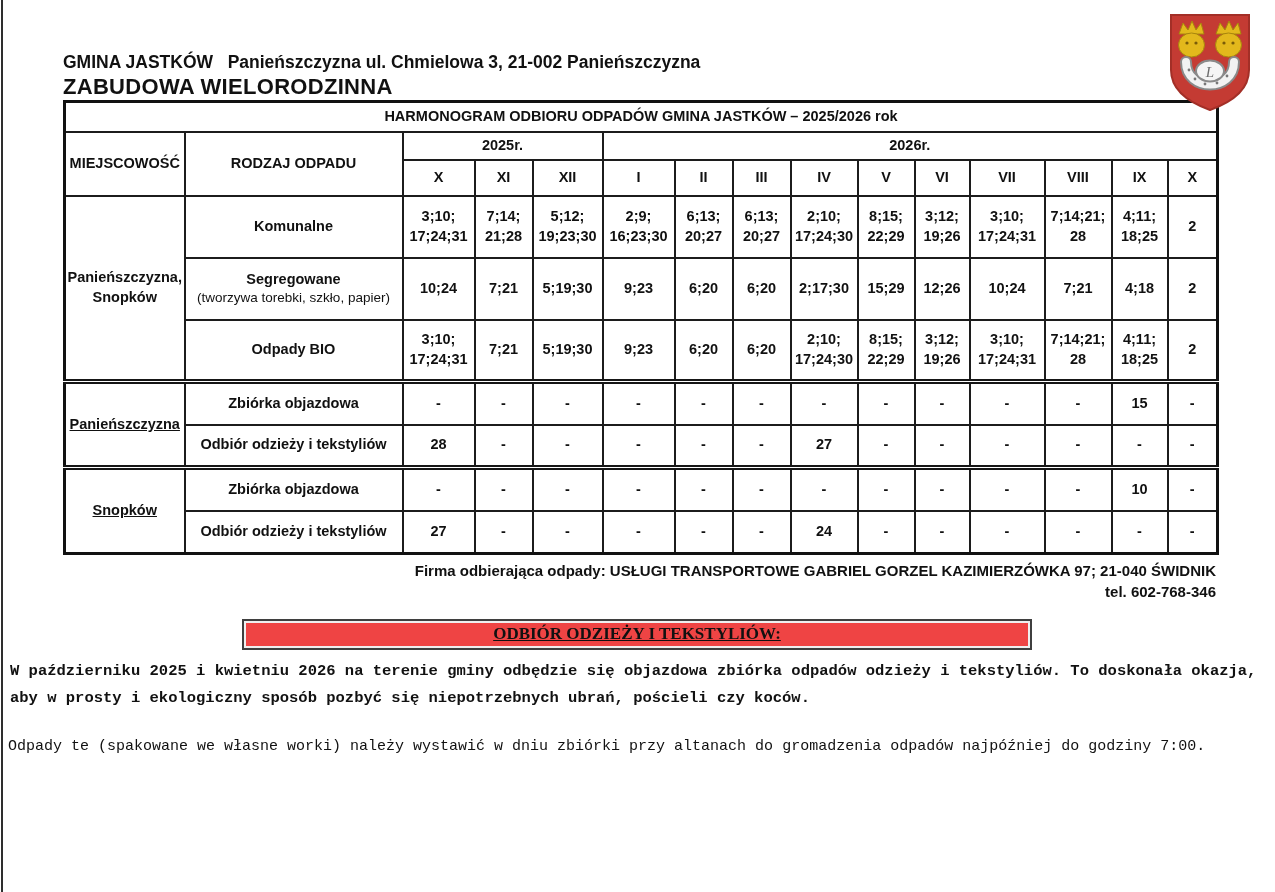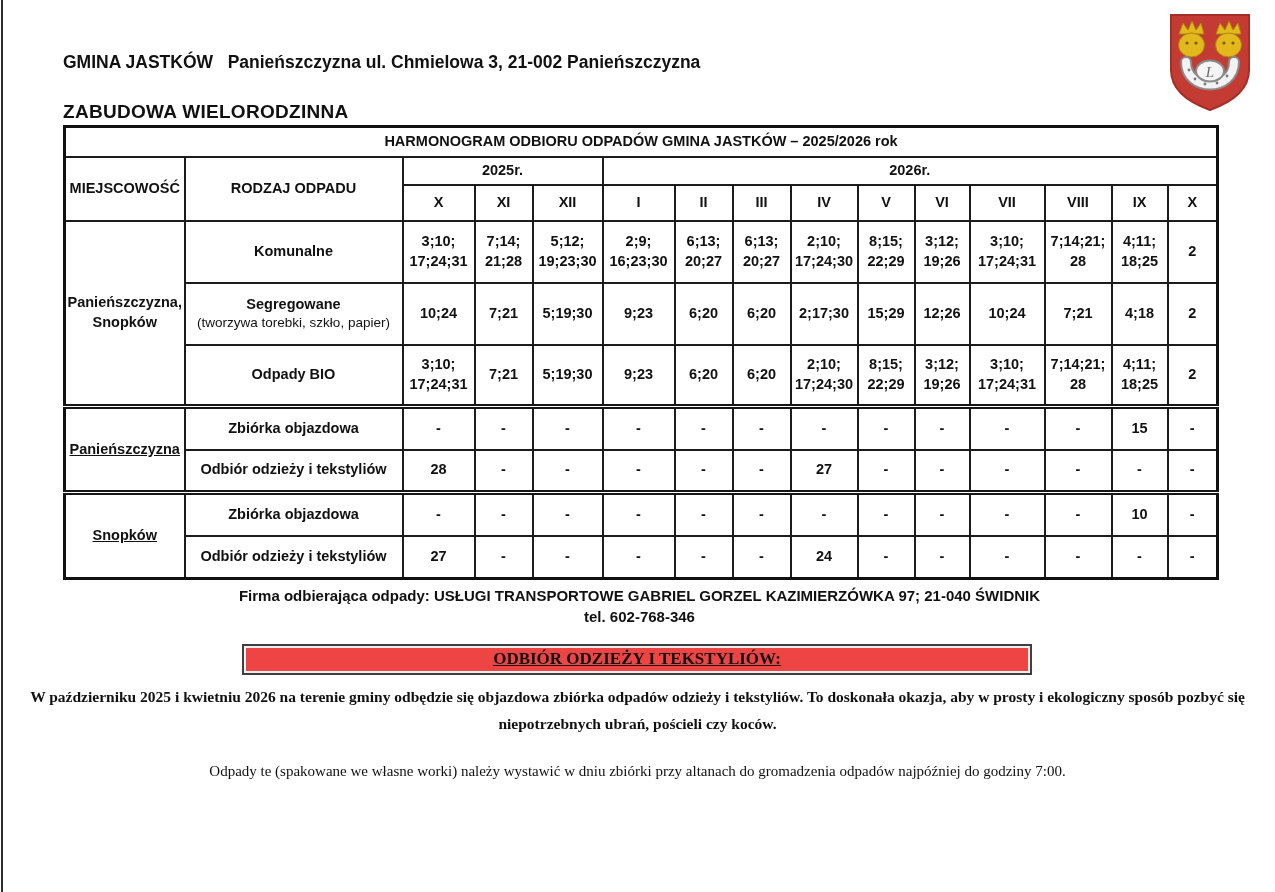--- a/index.html
+++ b/index.html
@@ -17,21 +17,21 @@
   }
   
   .doc-header{
     padding-top:50px;
     margin-left:63px;
     width:1153px;
     font-weight:bold;
   }
   .doc-header .h1{font-size:17.5px;line-height:24px;}
   .doc-header .h2{font-size:17px;line-height:26px;}
-  .doc-header .h3{font-size:19px;line-height:26px;letter-spacing:.3px;margin-top:25px;}
+  .doc-header .h3{font-size:22px;line-height:26px;letter-spacing:.3px;}
   
   .coa{position:absolute;top:12px;left:1167px;width:86px;height:102px;}
   
   table.sched{
     margin-left:63px;
     width:1153px;
     border-collapse:collapse;
     table-layout:fixed;
   }
   table.sched td{
@@ -53,41 +53,41 @@
   td.title-cell{font-size:17px;}
   td.hdr{font-size:15px;}
   td.miejsc{font-size:15px;}
   td.miejsc.und{text-decoration:underline;}
   td.rodzaj{font-size:15px;}
   td.rodzaj .sub{font-weight:normal;font-size:13.5px;line-height:1.25;}
   tr.sep td{border-top:5px double #161616;}
   
   .firma{
     margin-left:63px;width:1153px;
-    text-align:center;font-weight:bold;font-size:15px;line-height:21px;
+    text-align:right;font-weight:bold;font-size:15px;line-height:21px;
     padding-top:5px;
   }
   .graybox{
     margin:17px auto 0 auto;
     width:786px;
     margin-left:242px;
     background:#ef4444;
     border:2px solid #3f3f3f;
     box-shadow:inset 0 0 0 2px #efefef;
     text-align:center;
     padding:3px 0 4px 0;
   }
   .graybox span{
     font-family:"Liberation Serif","DejaVu Serif",serif;
     font-weight:bold;font-size:17px;text-decoration:underline;
   }
   .serif-par{
-    font-family:Liberation Serif, serif;
+    font-family:Liberation Mono, monospace;
     margin:8px;
-    text-align:center;
+    text-align:left;
   }
   .p-bold{
     margin-left:10px;margin-right:10px;
     margin-top:8px;
     font-weight:bold;font-size:15.5px;line-height:27px;
   }
   .p-reg1{margin-top:26px;font-size:15px;}
   .p-reg2{margin-top:26px;font-size:15px;}
 </style>
 </head>

